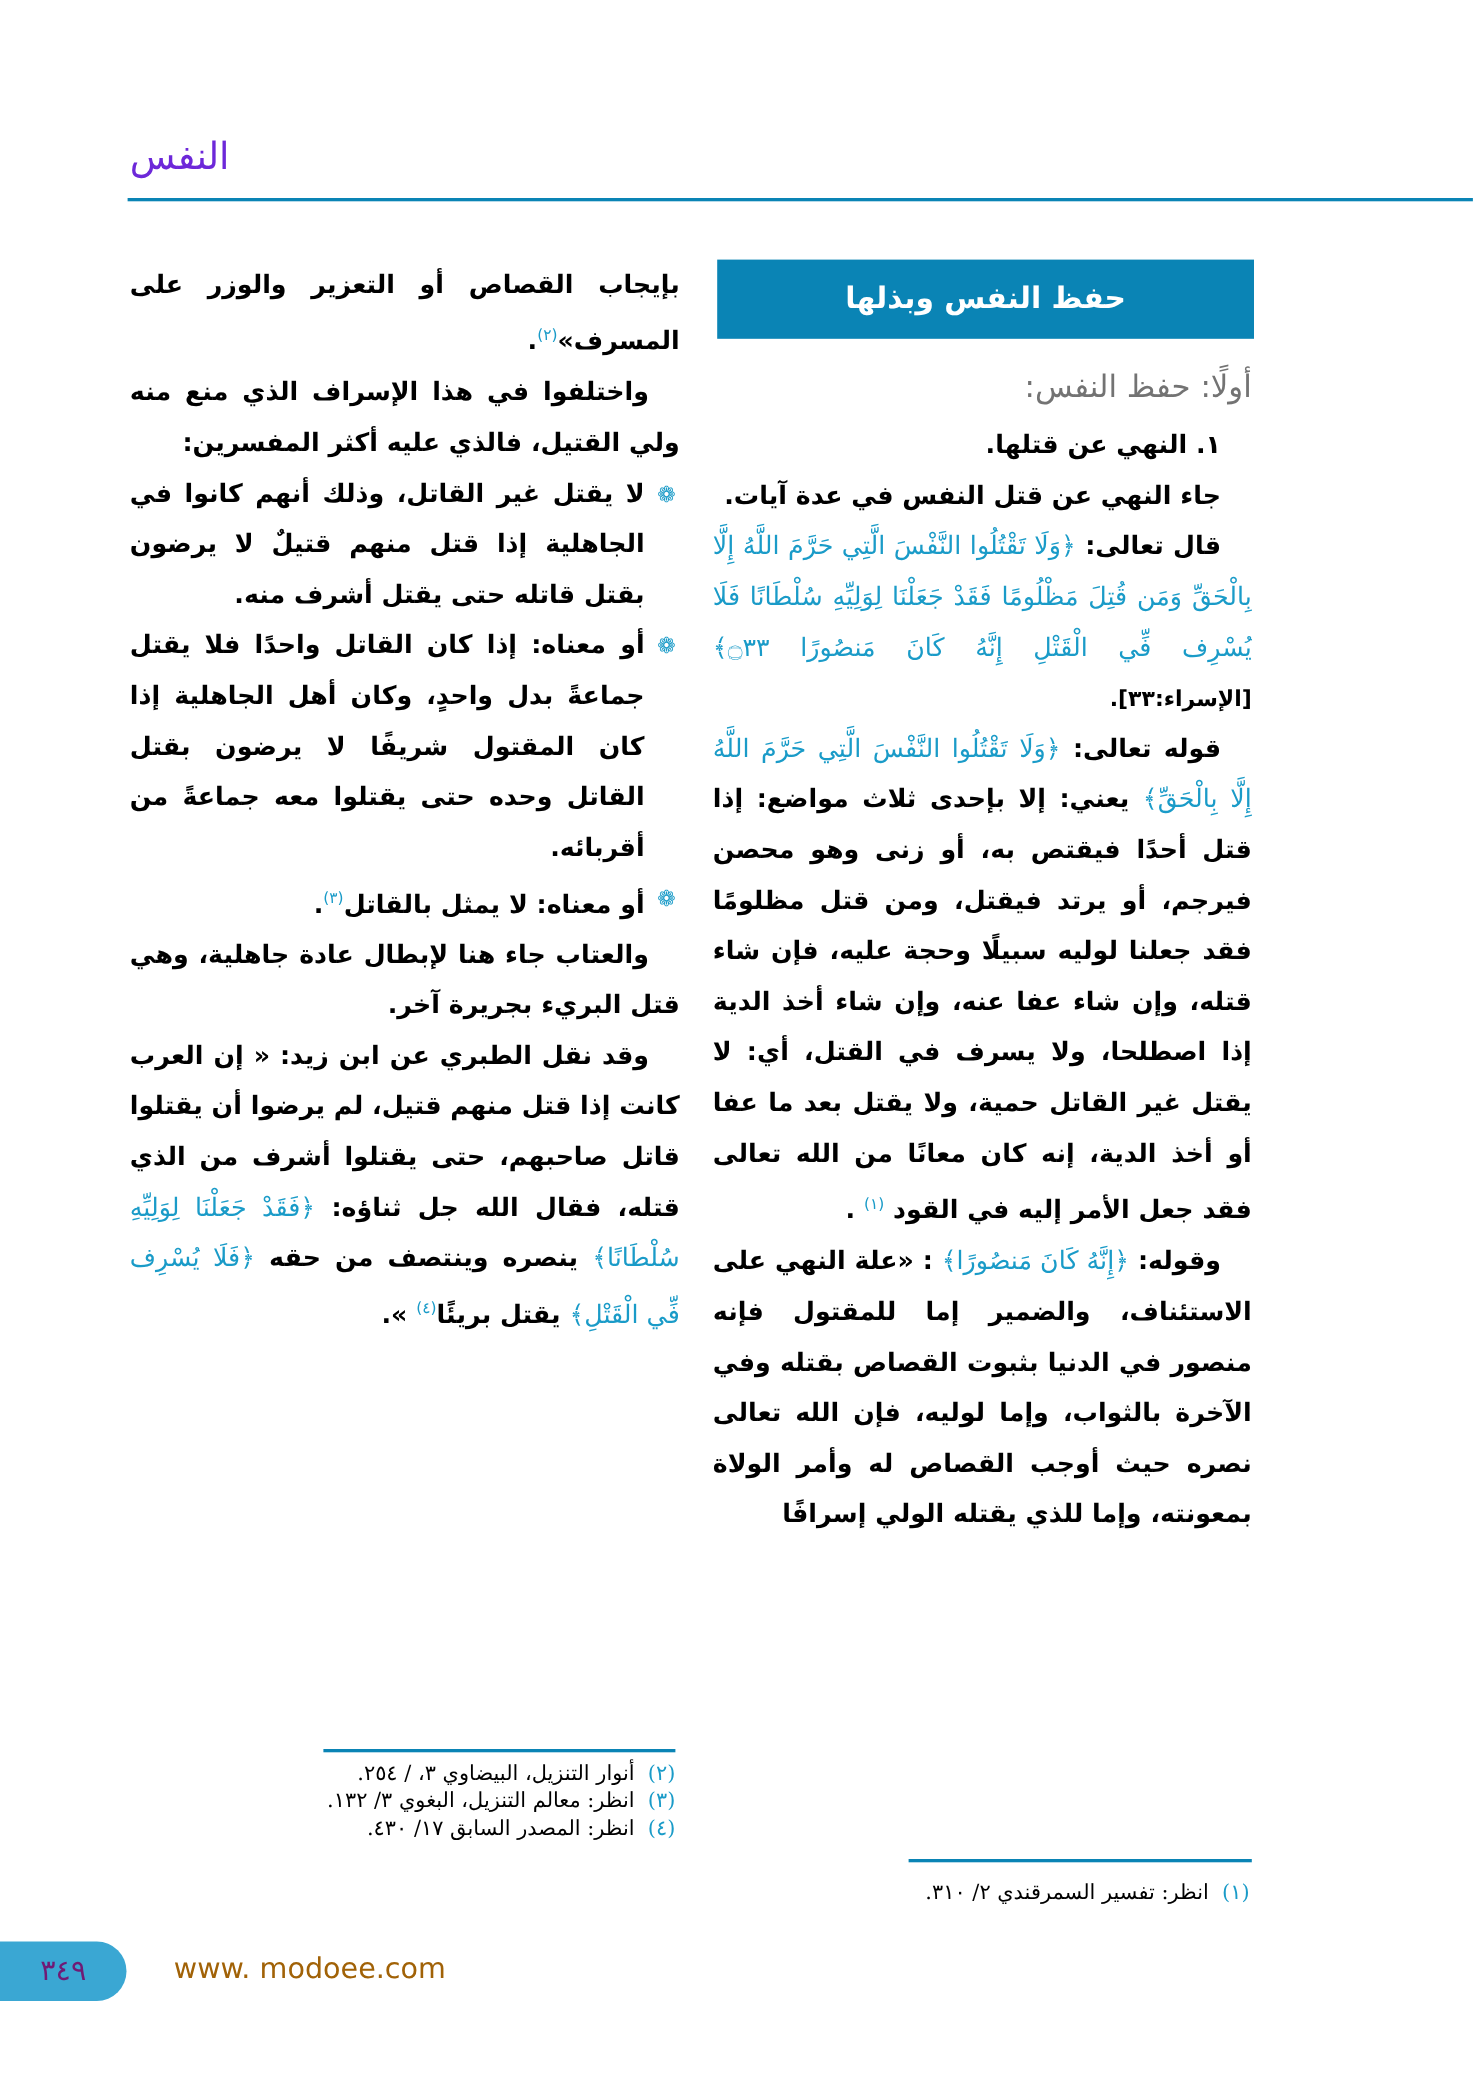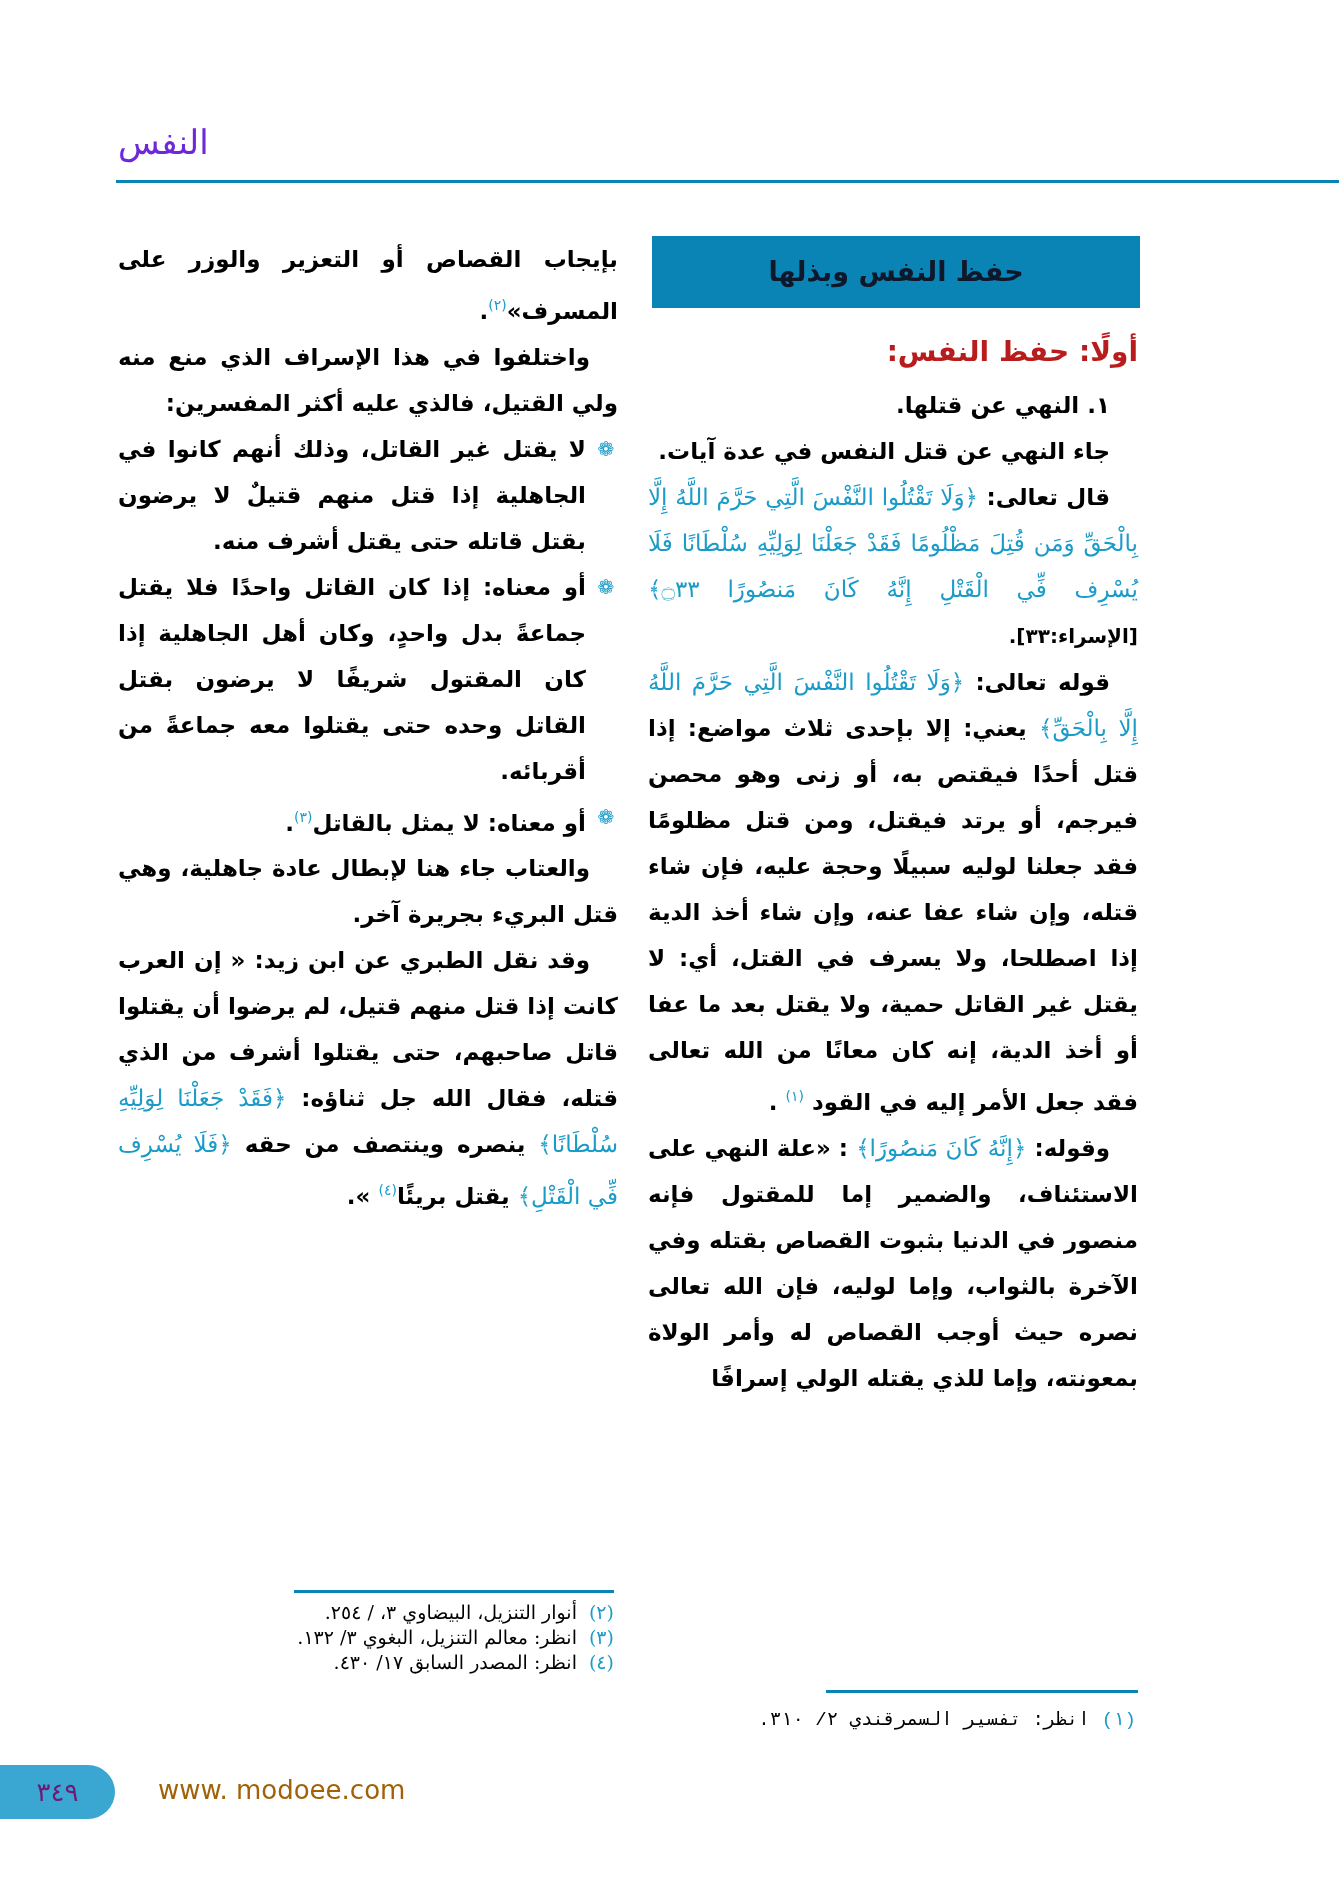--- a/index.html
+++ b/index.html
@@ -5,23 +5,23 @@
     html, body { margin:0; padding:0; background:#ffffff; }
     body { width:1339px; height:1890px; position:relative; overflow:hidden;
            font-family:"DejaVu Sans", sans-serif; color:#000; }
     .rule-top { position:absolute; left:116px; right:0; top:180px; height:3px; background:#0a84b5; }
     .running-title { position:absolute; left:118px; top:122px; font-family:"DejaVu Serif", serif;
       font-size:34px; color:#6d28d9; direction:rtl;text-align:center; }
     .col { position:absolute; top:236px; direction:rtl; text-align:justify;
       font-family:"DejaVu Sans", sans-serif; font-weight:bold; font-size:23px; line-height:46px; }
     .col-right { left:648px; width:490px; }
     .col-left { left:118px; width:500px; }
-    .section-banner { background:#0a84b5; color:#0f172a; height:72px; width:488px; margin-right:-2px;
+    .section-banner { background:#0a84b5; color:#ffffff; height:72px; width:488px; margin-right:-2px;
       display:flex; align-items:center; justify-content:center; font-size:27px; font-weight:bold; }
-    .subhead { color:#b91c1c; font-weight:bold; font-size:28px; line-height:60px; margin-top:14px; }
+    .subhead { color:#737373; font-weight:normal; font-size:28px; line-height:60px; margin-top:14px; }
     .para { margin:0; }
     .indent { text-indent:28px; }
     .q { color:#1a9bc8; font-family:"DejaVu Serif", serif; font-weight:normal; }
     .fnref { color:#1a9bc8; font-size:14px; vertical-align:super; font-weight:normal; }
     .bullet { display:flex; align-items:flex-start; gap:8px; }
     .bullet .flower { color:#1a9bc8; font-size:20px; font-weight:normal; width:24px; flex:0 0 24px; text-align:center; }
     .fn-rule { position:absolute; height:3px; background:#0a84b5; }
     .footnotes { position:absolute; direction:rtl; font-family:"DejaVu Serif", serif; font-size:19px; line-height:25px; font-weight:normal; }
     .footnotes .num { color:#1a9bc8; margin-left:12px; }
     .page-tab { position:absolute; left:0; top:1765px; width:115px; height:54px; background:#3aa7d3;
@@ -55,21 +55,21 @@
     <span class="fnref">(١)</span>
     <span>.</span>
   </p>
   <p class="para indent">
     <span>وقوله:</span>
     <span class="q">﴿إِنَّهُ كَانَ مَنصُورًا﴾</span>
     <span>: «علة النهي على الاستئناف، والضمير إما للمقتول فإنه منصور في الدنيا بثبوت القصاص بقتله وفي الآخرة بالثواب، وإما لوليه، فإن الله تعالى نصره حيث أوجب القصاص له وأمر الولاة بمعونته، وإما للذي يقتله الولي إسرافًا</span>
   </p>
 </div>
 <div class="fn-rule" style="left:826px;width:312px;top:1690px;"></div>
-<div class="footnotes" style="left:648px;width:488px;top:1708px;font-family:Liberation Mono, monospace;">
+<div class="footnotes" style="left:648px;width:488px;top:1708px;">
   <div>
     <span class="num">(١)</span><span>انظر: تفسير السمرقندي ٢/ ٣١٠.</span>
   </div>
 </div>
 
 <div class="col col-left">
   <p class="para">
     <span>بإيجاب القصاص أو التعزير والوزر على المسرف»</span><span class="fnref">(٢)</span><span>.</span>
   </p>
   <p class="para indent">واختلفوا في هذا الإسراف الذي منع منه ولي القتيل، فالذي عليه أكثر المفسرين:</p>

